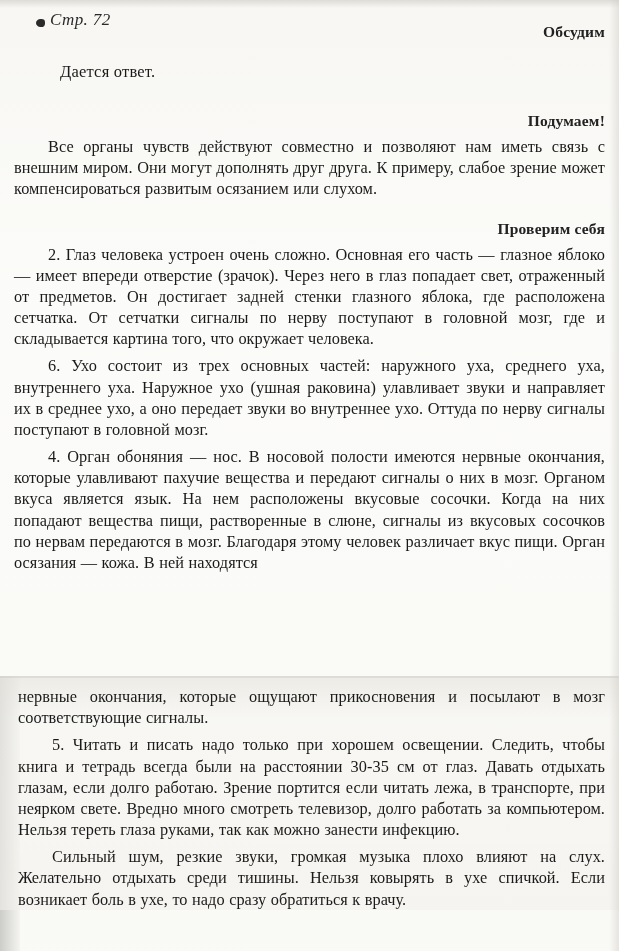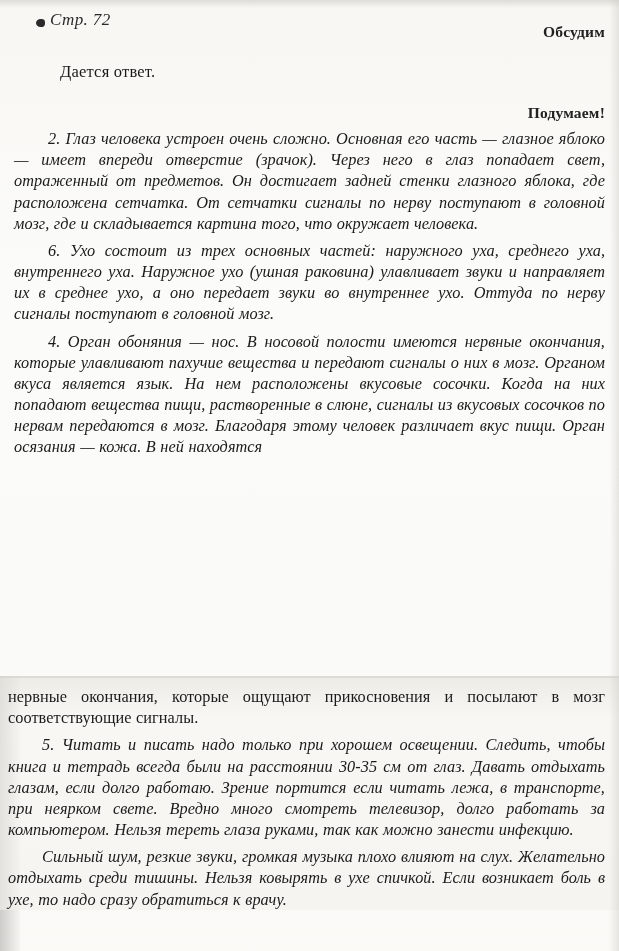--- a/index.html
+++ b/index.html
@@ -60,45 +60,45 @@
     left: 0; right: 0;
     top: 13px;
   }
   .line-answer {
     margin-top: 26px;
     padding-left: 46px;
     font-size: 16.5px;
     letter-spacing: .2px;
   }
   .head-podumaem {
-    margin-top: 22px;
+    margin-top: 30px;
   }
   p.body {
     margin: 6px 0 0 0;
     font-size: 16.3px;
     line-height: 1.30;
     text-align: justify;
     text-justify: inter-word;
     letter-spacing: .05px;
     word-spacing: .4px;
   }
   p.body.indent { text-indent: 34px; }
   .head-proverim {
     margin-top: 20px;
     margin-bottom: 2px;
   }
-  .para-gap { margin-top: 5px; font-style: italic; }
+  .para-gap { margin-top: 5px; }
 
   
   .lower-block {
     position: absolute;
     left: 0;
     top: 676px;
     width: 619px;
-    padding: 4px 14px 0 8px;
+    padding: 4px 14px 0 18px;
     box-sizing: border-box;
     background: linear-gradient(to bottom, rgba(232,230,224,0.75), rgba(245,244,240,0.5) 18%, rgba(243,241,236,0.6));
   }
   .lower-block p.body { font-size: 16.3px; }
   .scanline {
     position: absolute;
     left: 0;
     top: 676px;
     width: 619px;
     height: 2px;
@@ -133,21 +133,23 @@
 
   <div class="pagehead">
     <span class="bullet"></span>
     <span class="pageno">Стр. 72</span>
     <div class="center-head head-obsudim">Обсудим</div>
   </div>
 
   <div class="line-answer">Дается ответ.</div>
 
   <div class="center-head head-podumaem">Подумаем!</div>
+  <p class="body indent">Все органы чувств действуют совместно и позволяют нам иметь связь с внешним миром. Они могут дополнять друг друга. К примеру, слабое зрение может компенсироваться развитым осязанием или слухом.</p>
 
+  <div class="center-head head-proverim">Проверим себя</div>
 
   <p class="body indent para-gap">2. Глаз человека устроен очень сложно. Основная его часть — глазное яблоко — имеет впереди отверстие (зрачок). Через него в глаз попадает свет, отраженный от предметов. Он достигает задней стенки глазного яблока, где расположена сетчатка. От сетчатки сигналы по нерву поступают в головной мозг, где и складывается картина того, что окружает человека.</p>
   <p class="body indent para-gap">6. Ухо состоит из трех основных частей: наружного уха, среднего уха, внутреннего уха. Наружное ухо (ушная раковина) улавливает звуки и направляет их в среднее ухо, а оно передает звуки во внутреннее ухо. Оттуда по нерву сигналы поступают в головной мозг.</p>
   <p class="body indent para-gap">4. Орган обоняния — нос. В носовой полости имеются нервные окончания, которые улавливают пахучие вещества и передают сигналы о них в мозг. Органом вкуса является язык. На нем расположены вкусовые сосочки. Когда на них попадают вещества пищи, растворенные в слюне, сигналы из вкусовых сосочков по нервам передаются в мозг. Благодаря этому человек различает вкус пищи. Орган осязания — кожа. В ней находятся</p>
 
   <div class="scanline"></div>
   <div class="smudge-left"></div>
 
   <div class="lower-block">
     <p class="body">нервные окончания, которые ощущают прикосновения и посылают в мозг соответствующие сигналы.</p>

